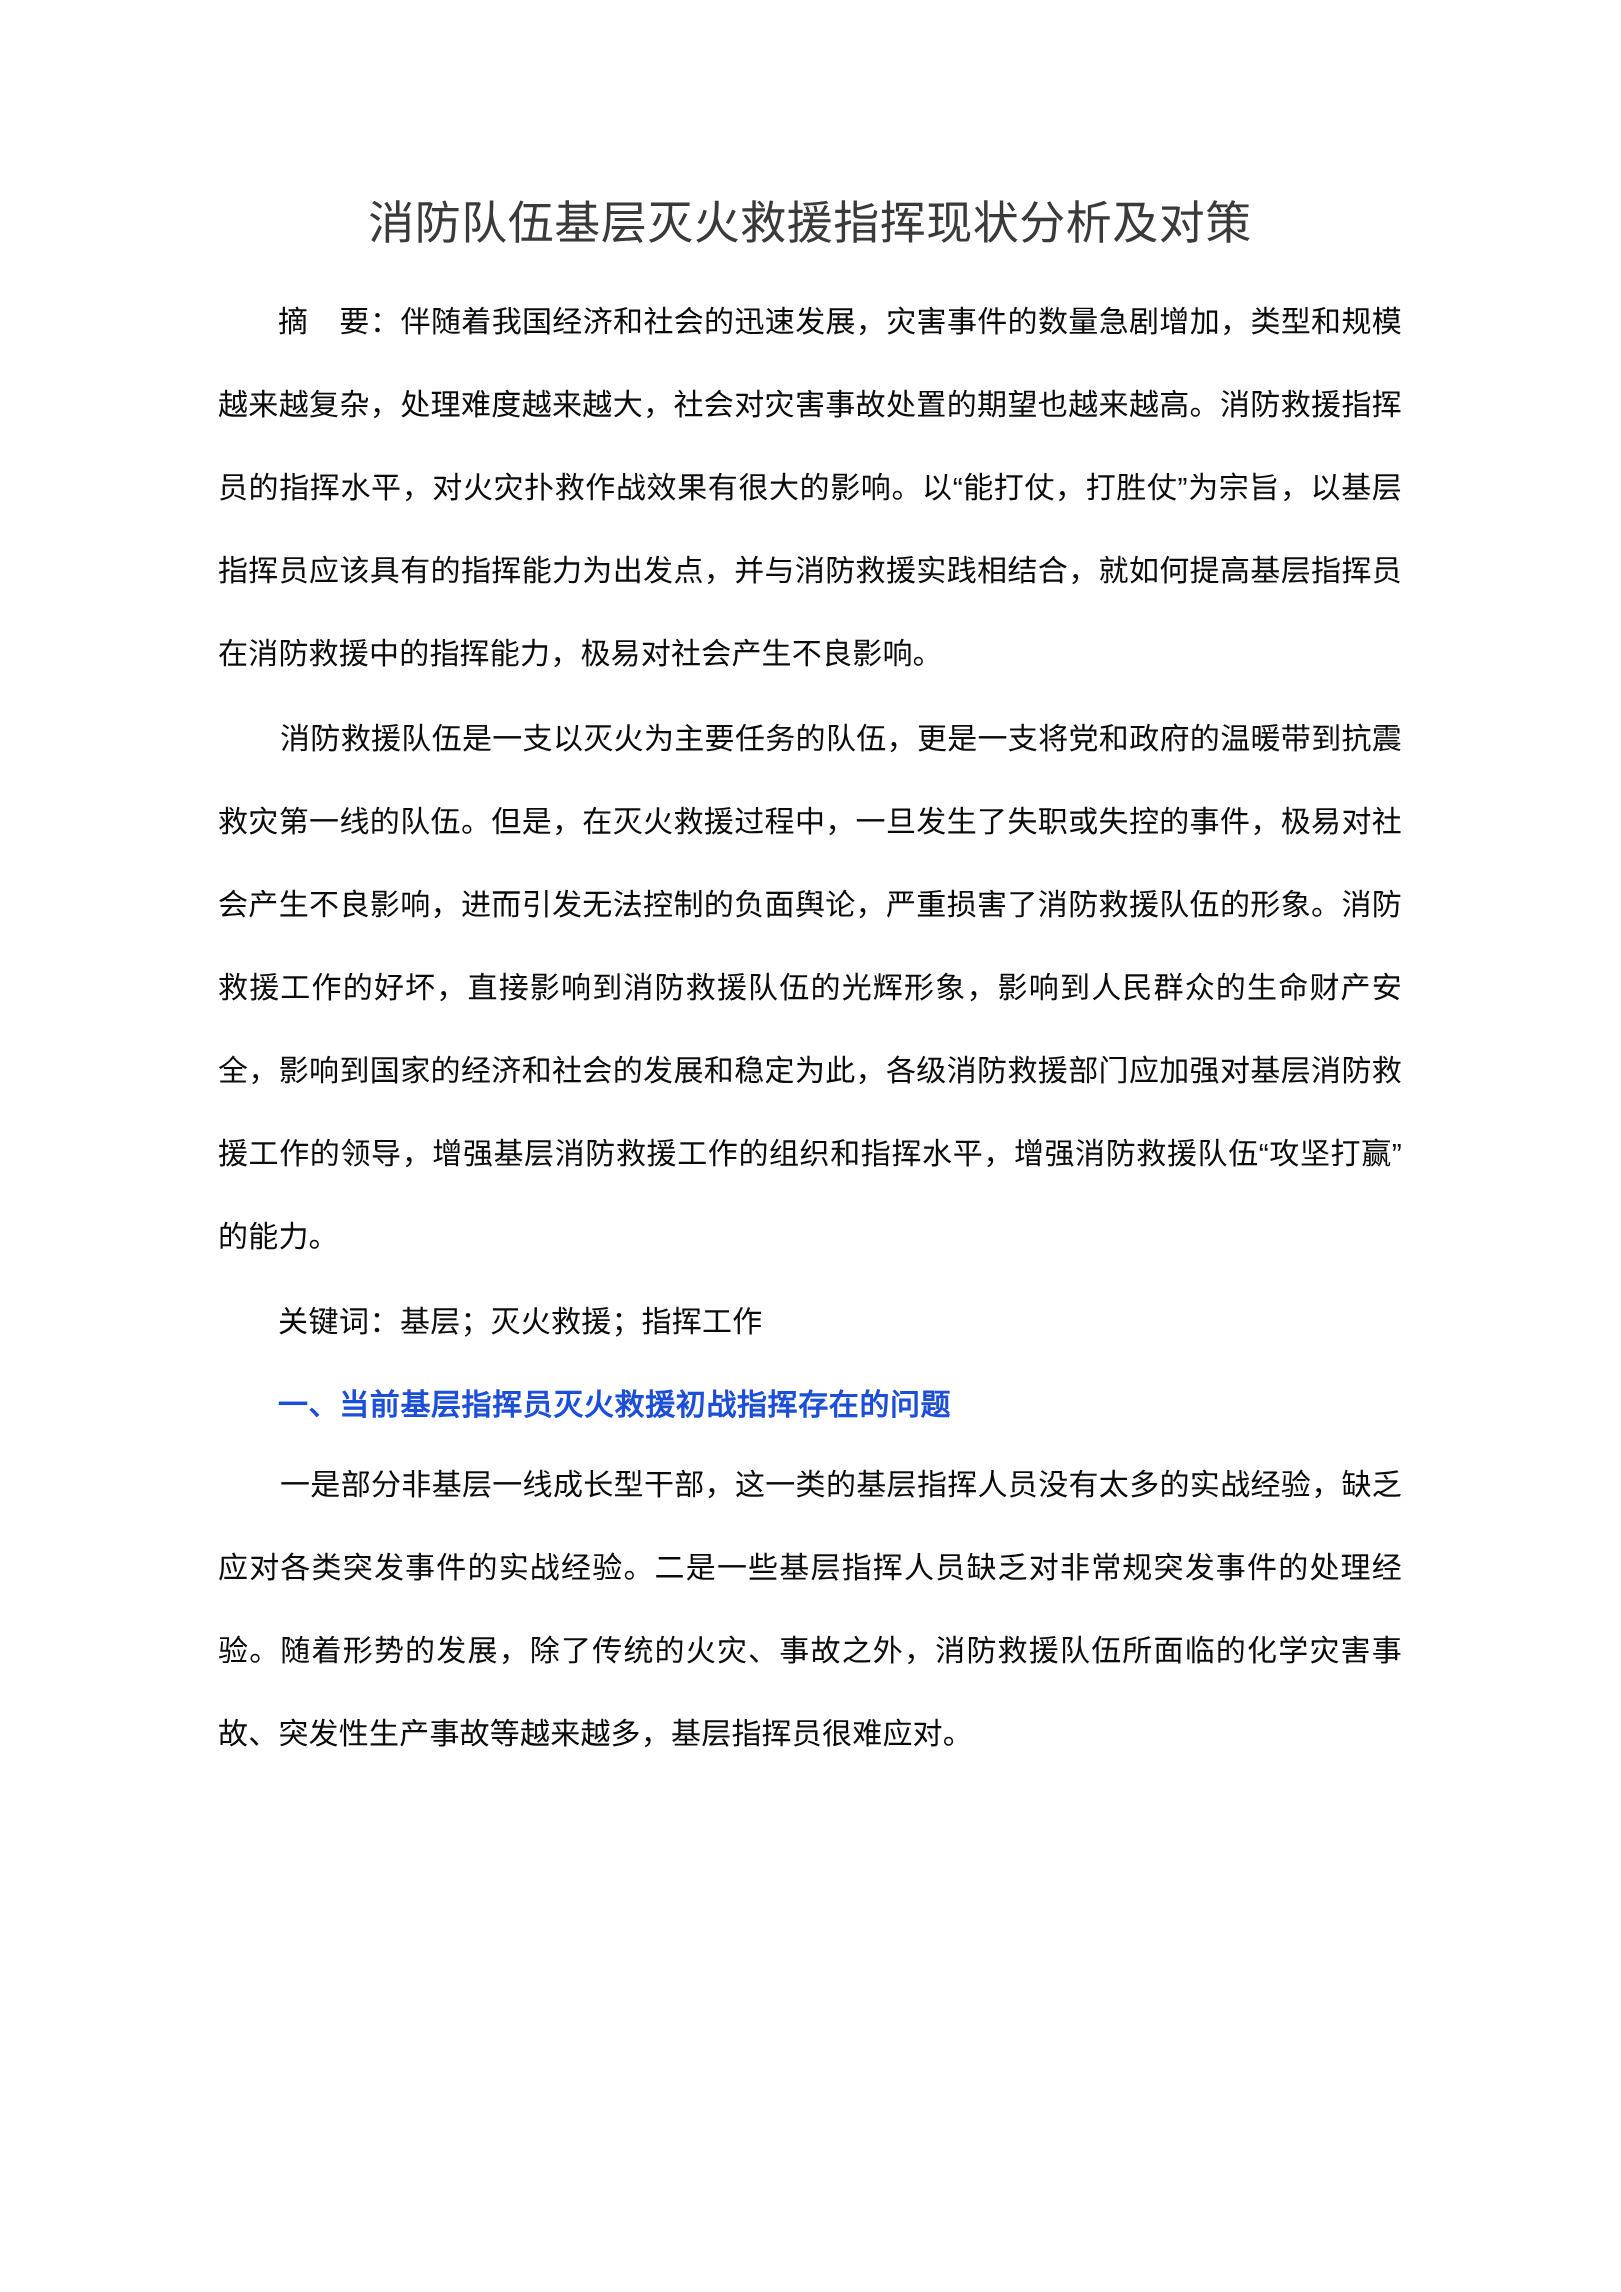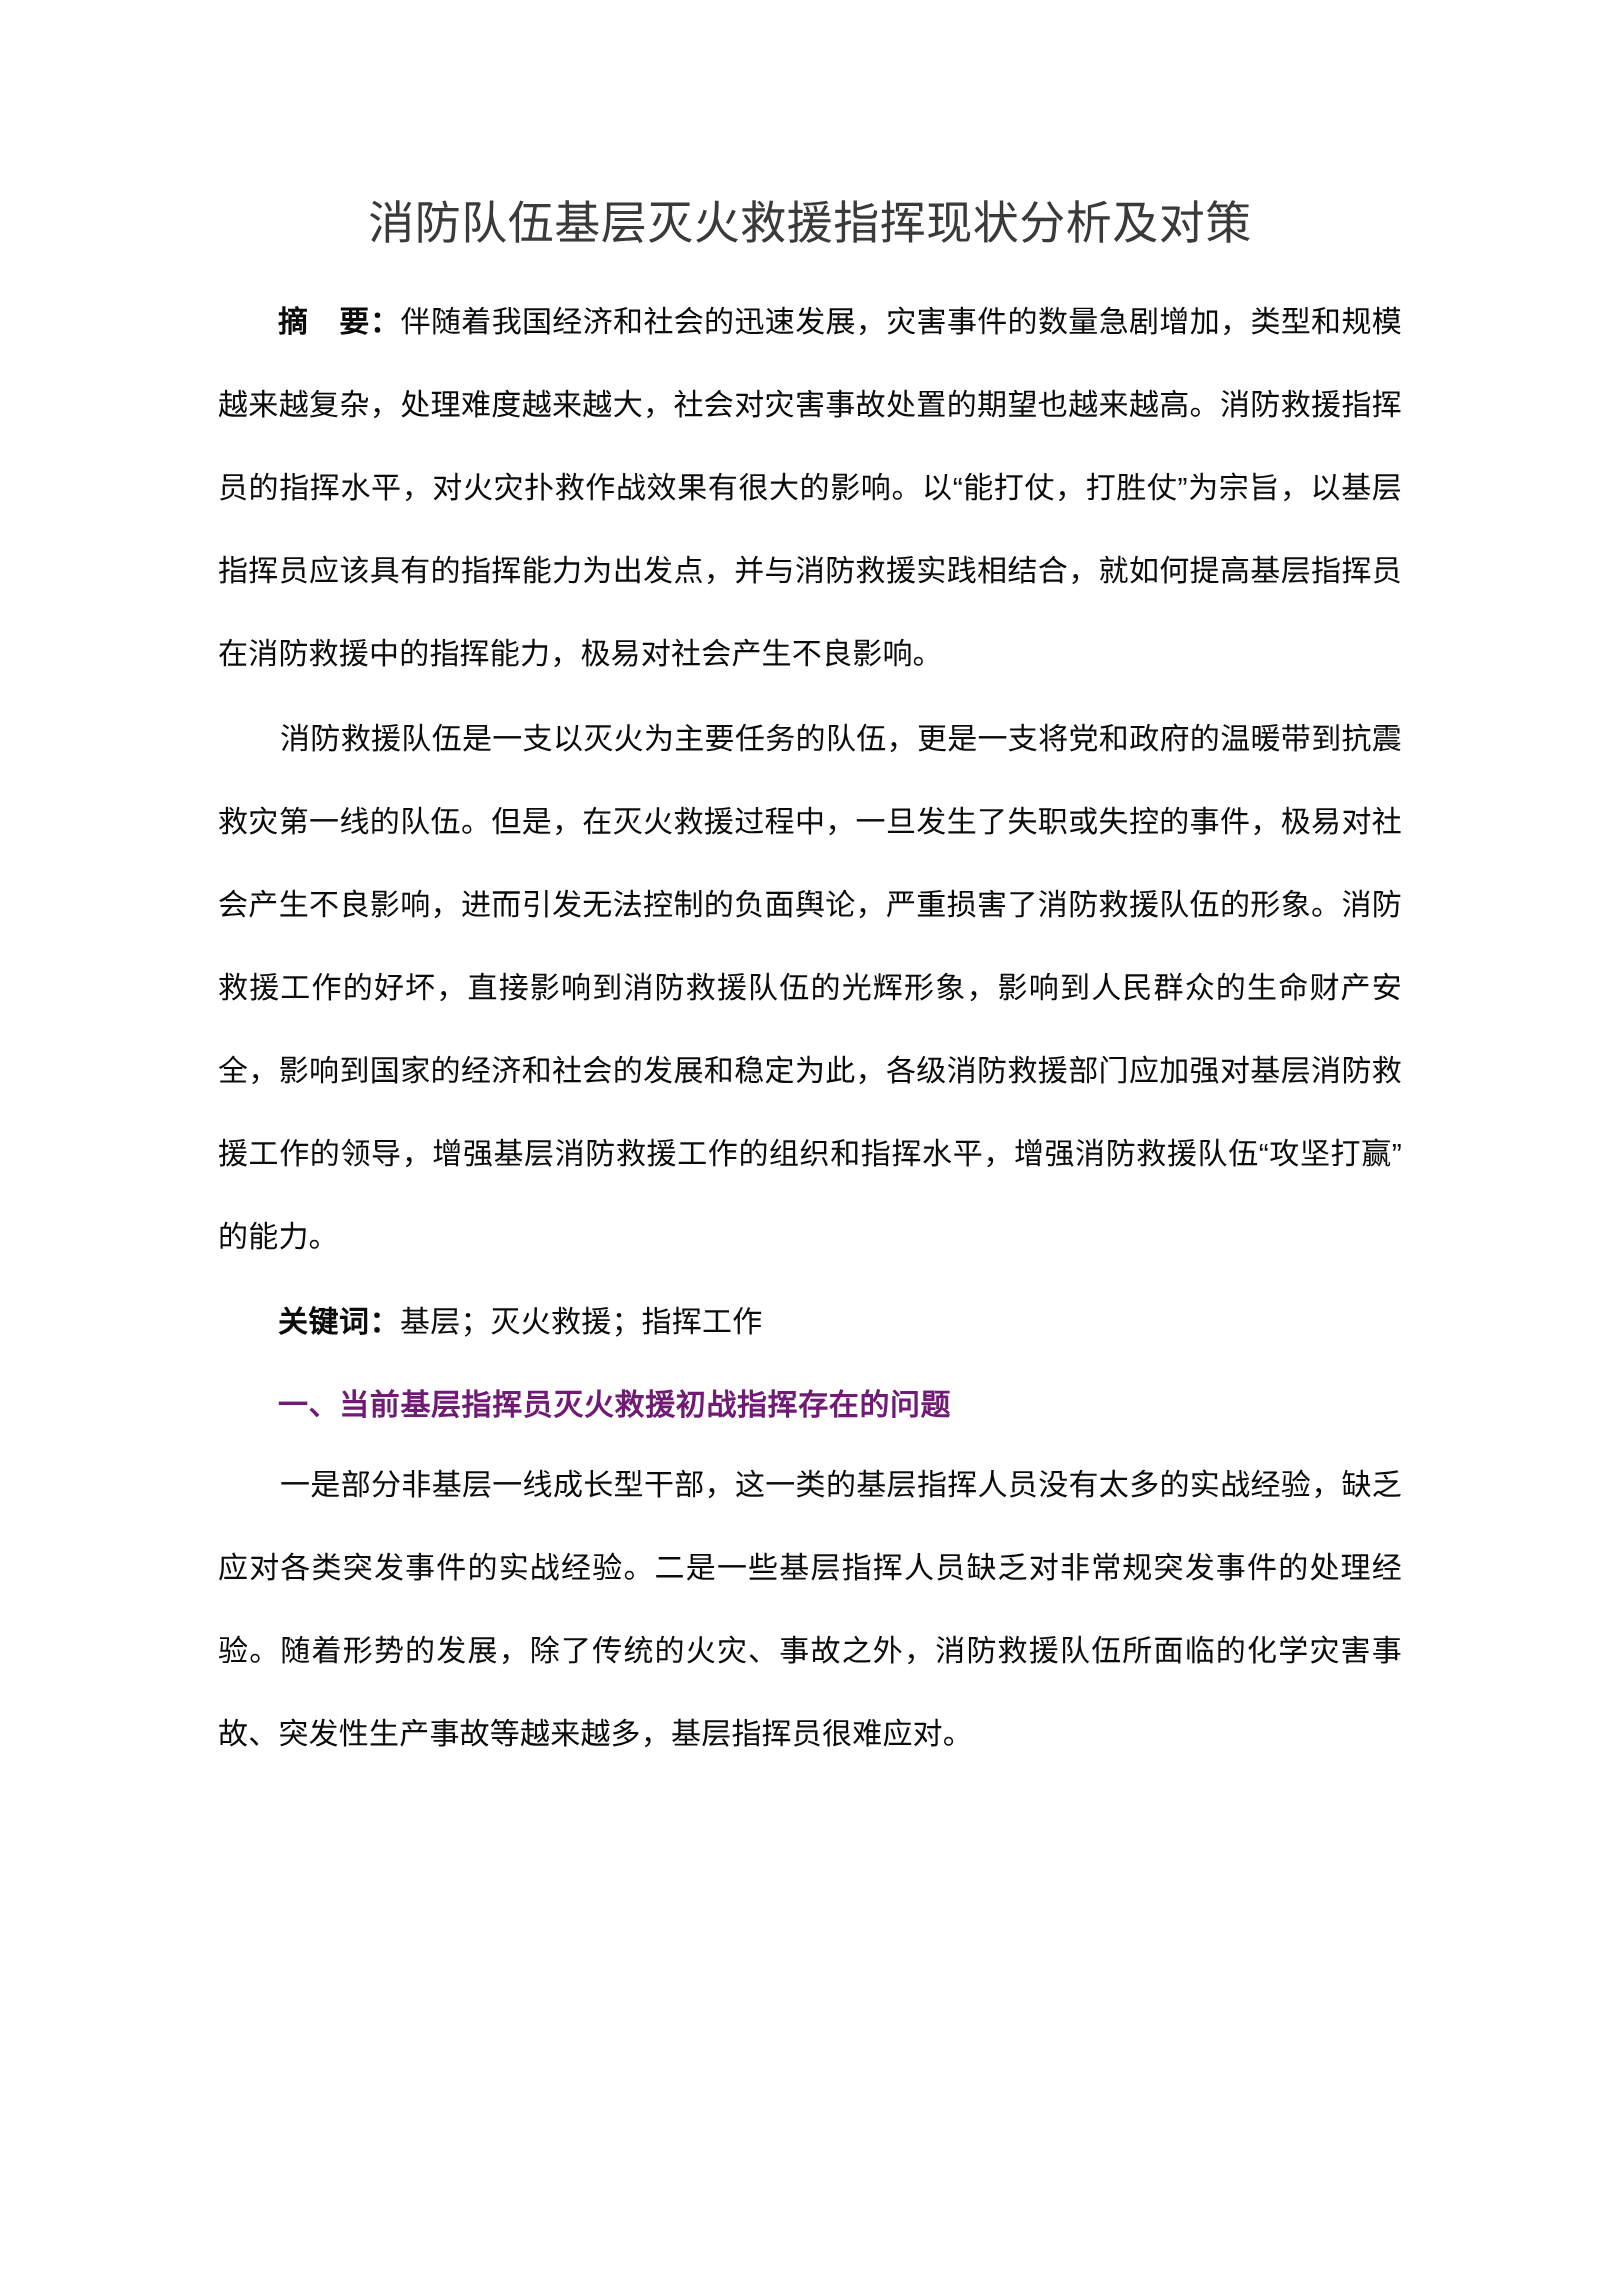--- a/index.html
+++ b/index.html
@@ -45,21 +45,21 @@
     color: #0b0b0b;
     line-height: 83px;
     text-align: justify;
     text-justify: inter-character;
     text-align-last: left;
     letter-spacing: 0.2px;
     margin: 0;
     word-break: break-all;
   }
   .para .lead-in {
-    font-weight: 700;
+    font-weight: 400;
     letter-spacing: 0.5px;
   }
   .indent-2 {
     text-indent: 62px;
   }
   .indent-abs {
     text-indent: 60px;
   }
 
   
@@ -72,21 +72,21 @@
   }
   .body-para {
     margin-top: 2px;
   }
 
   
   .h-section,
   .h-sub {
     font-size: 30px;
     font-weight: 700;
-    color: #701a75;
+    color: #1d4ed8;
     line-height: 83px;
     margin: 0;
     text-indent: 60px;
     letter-spacing: 0.6px;
   }
   .h-sub {
     text-indent: 60px;
   }
 
   

